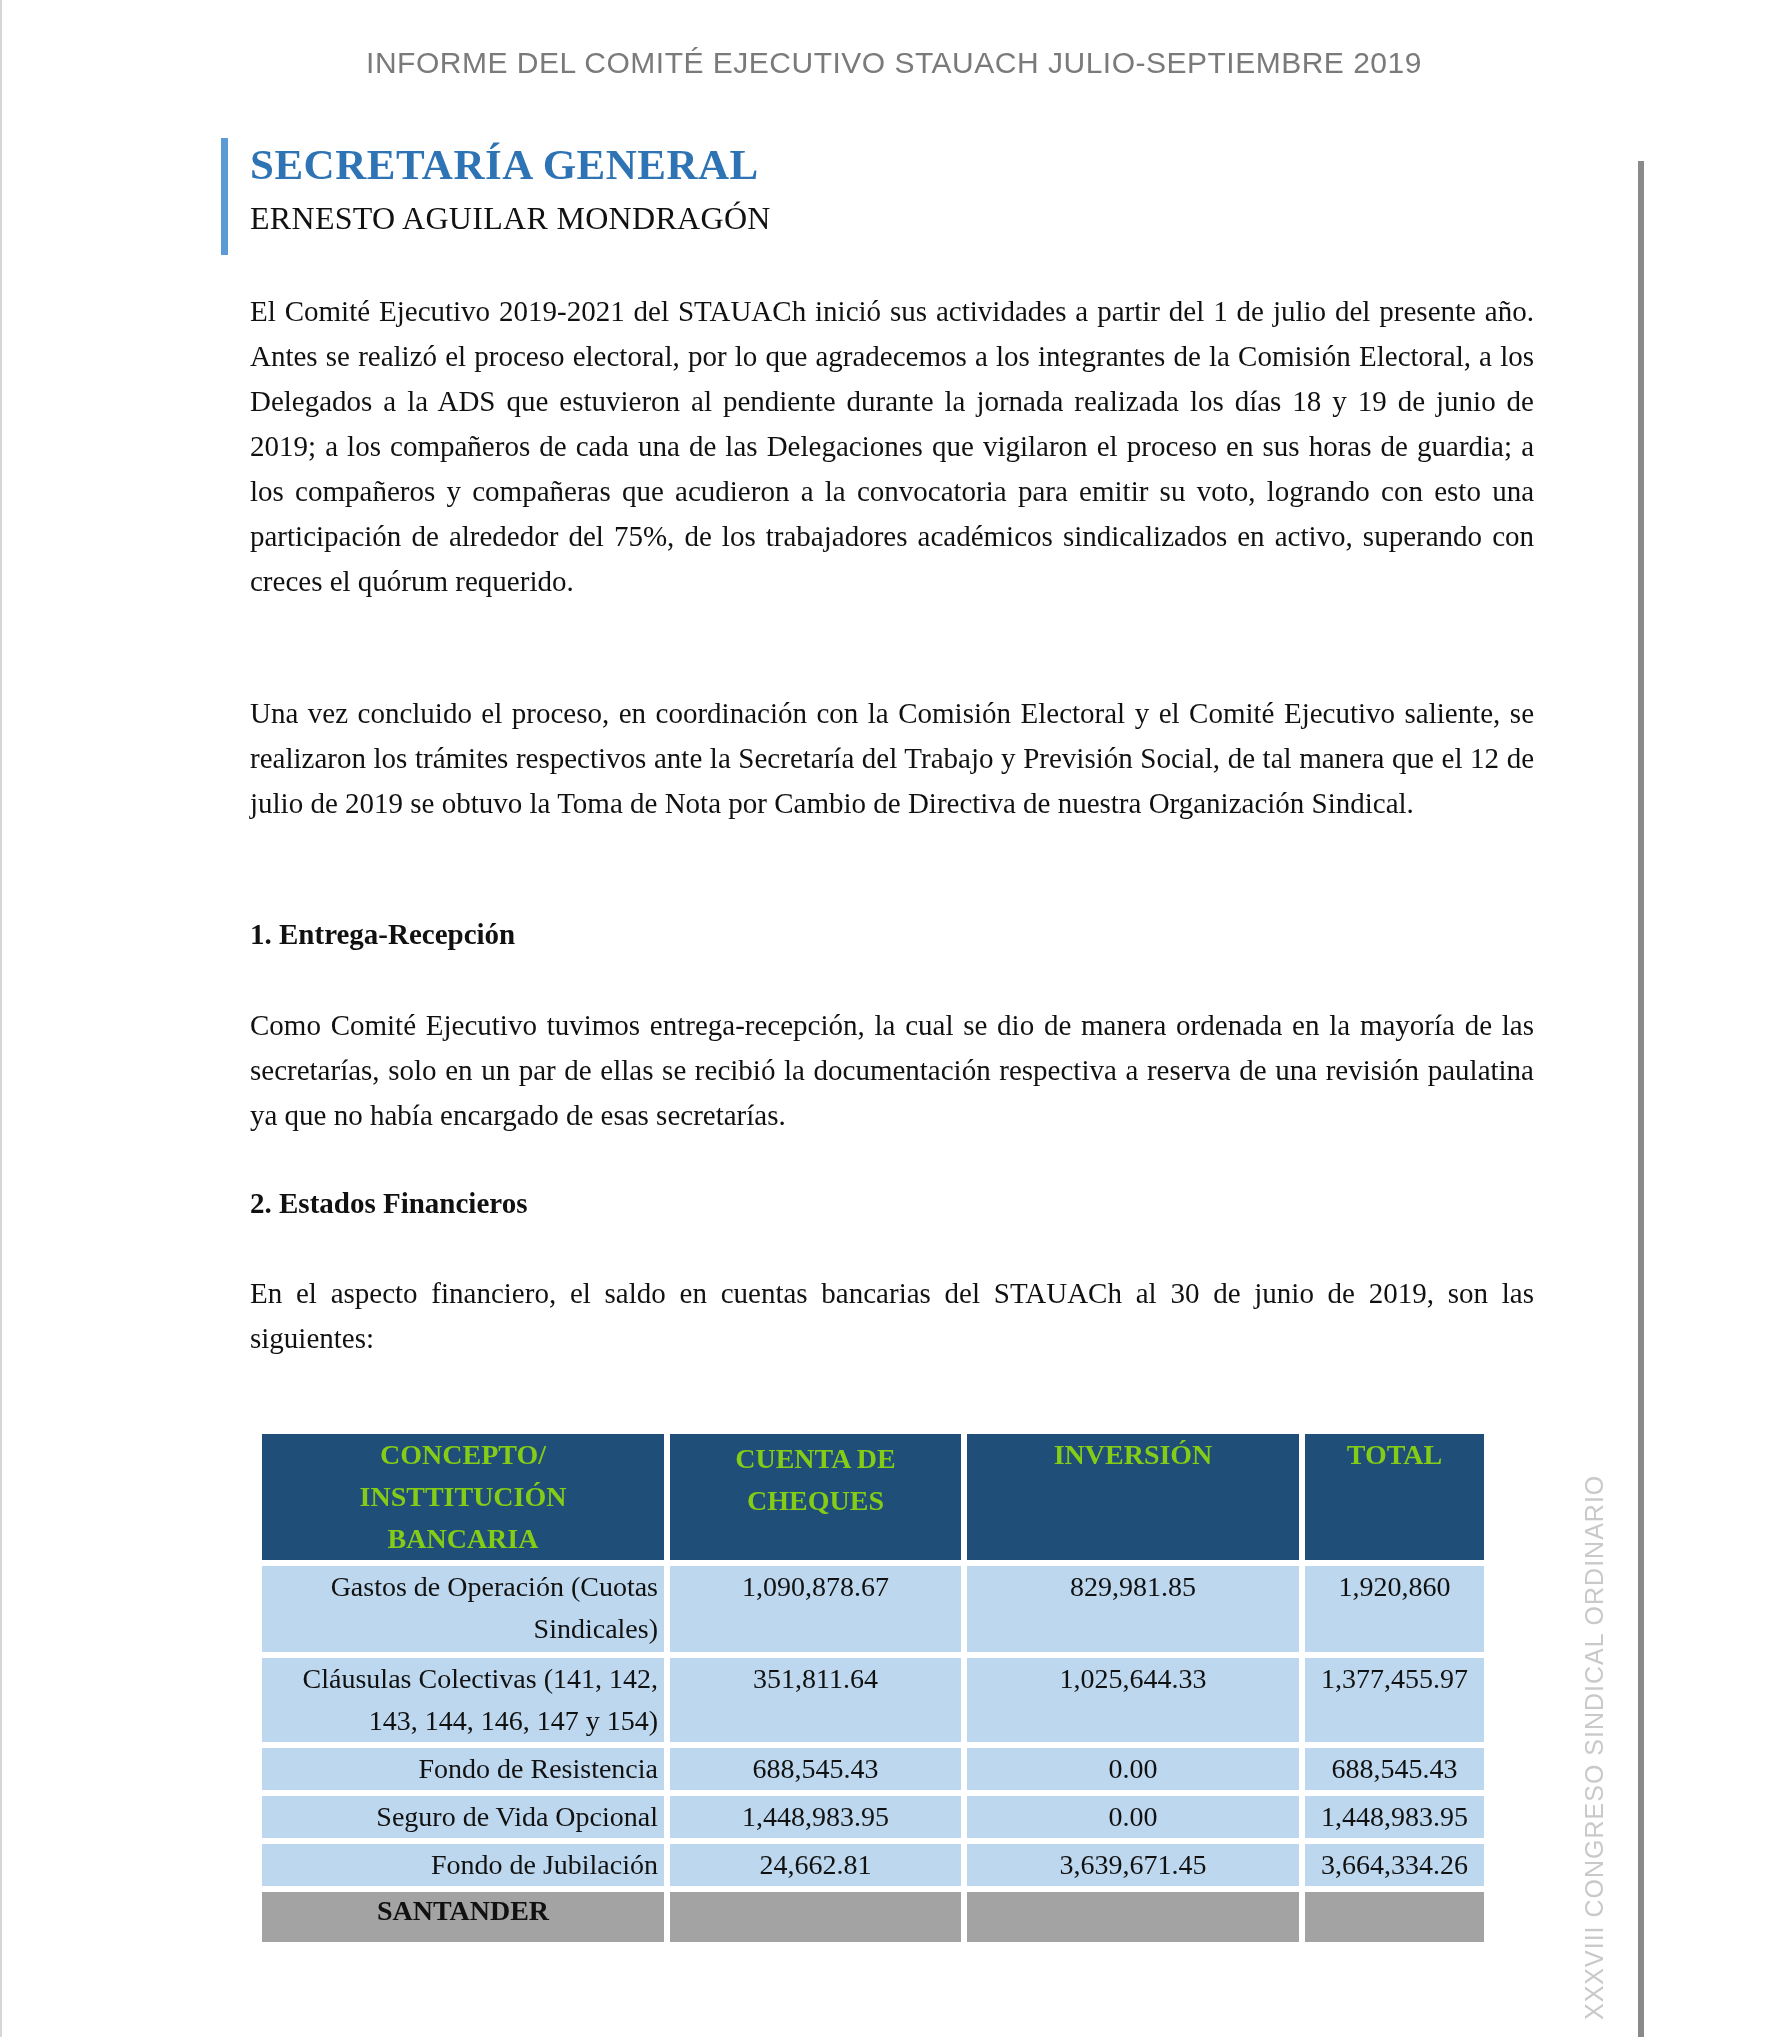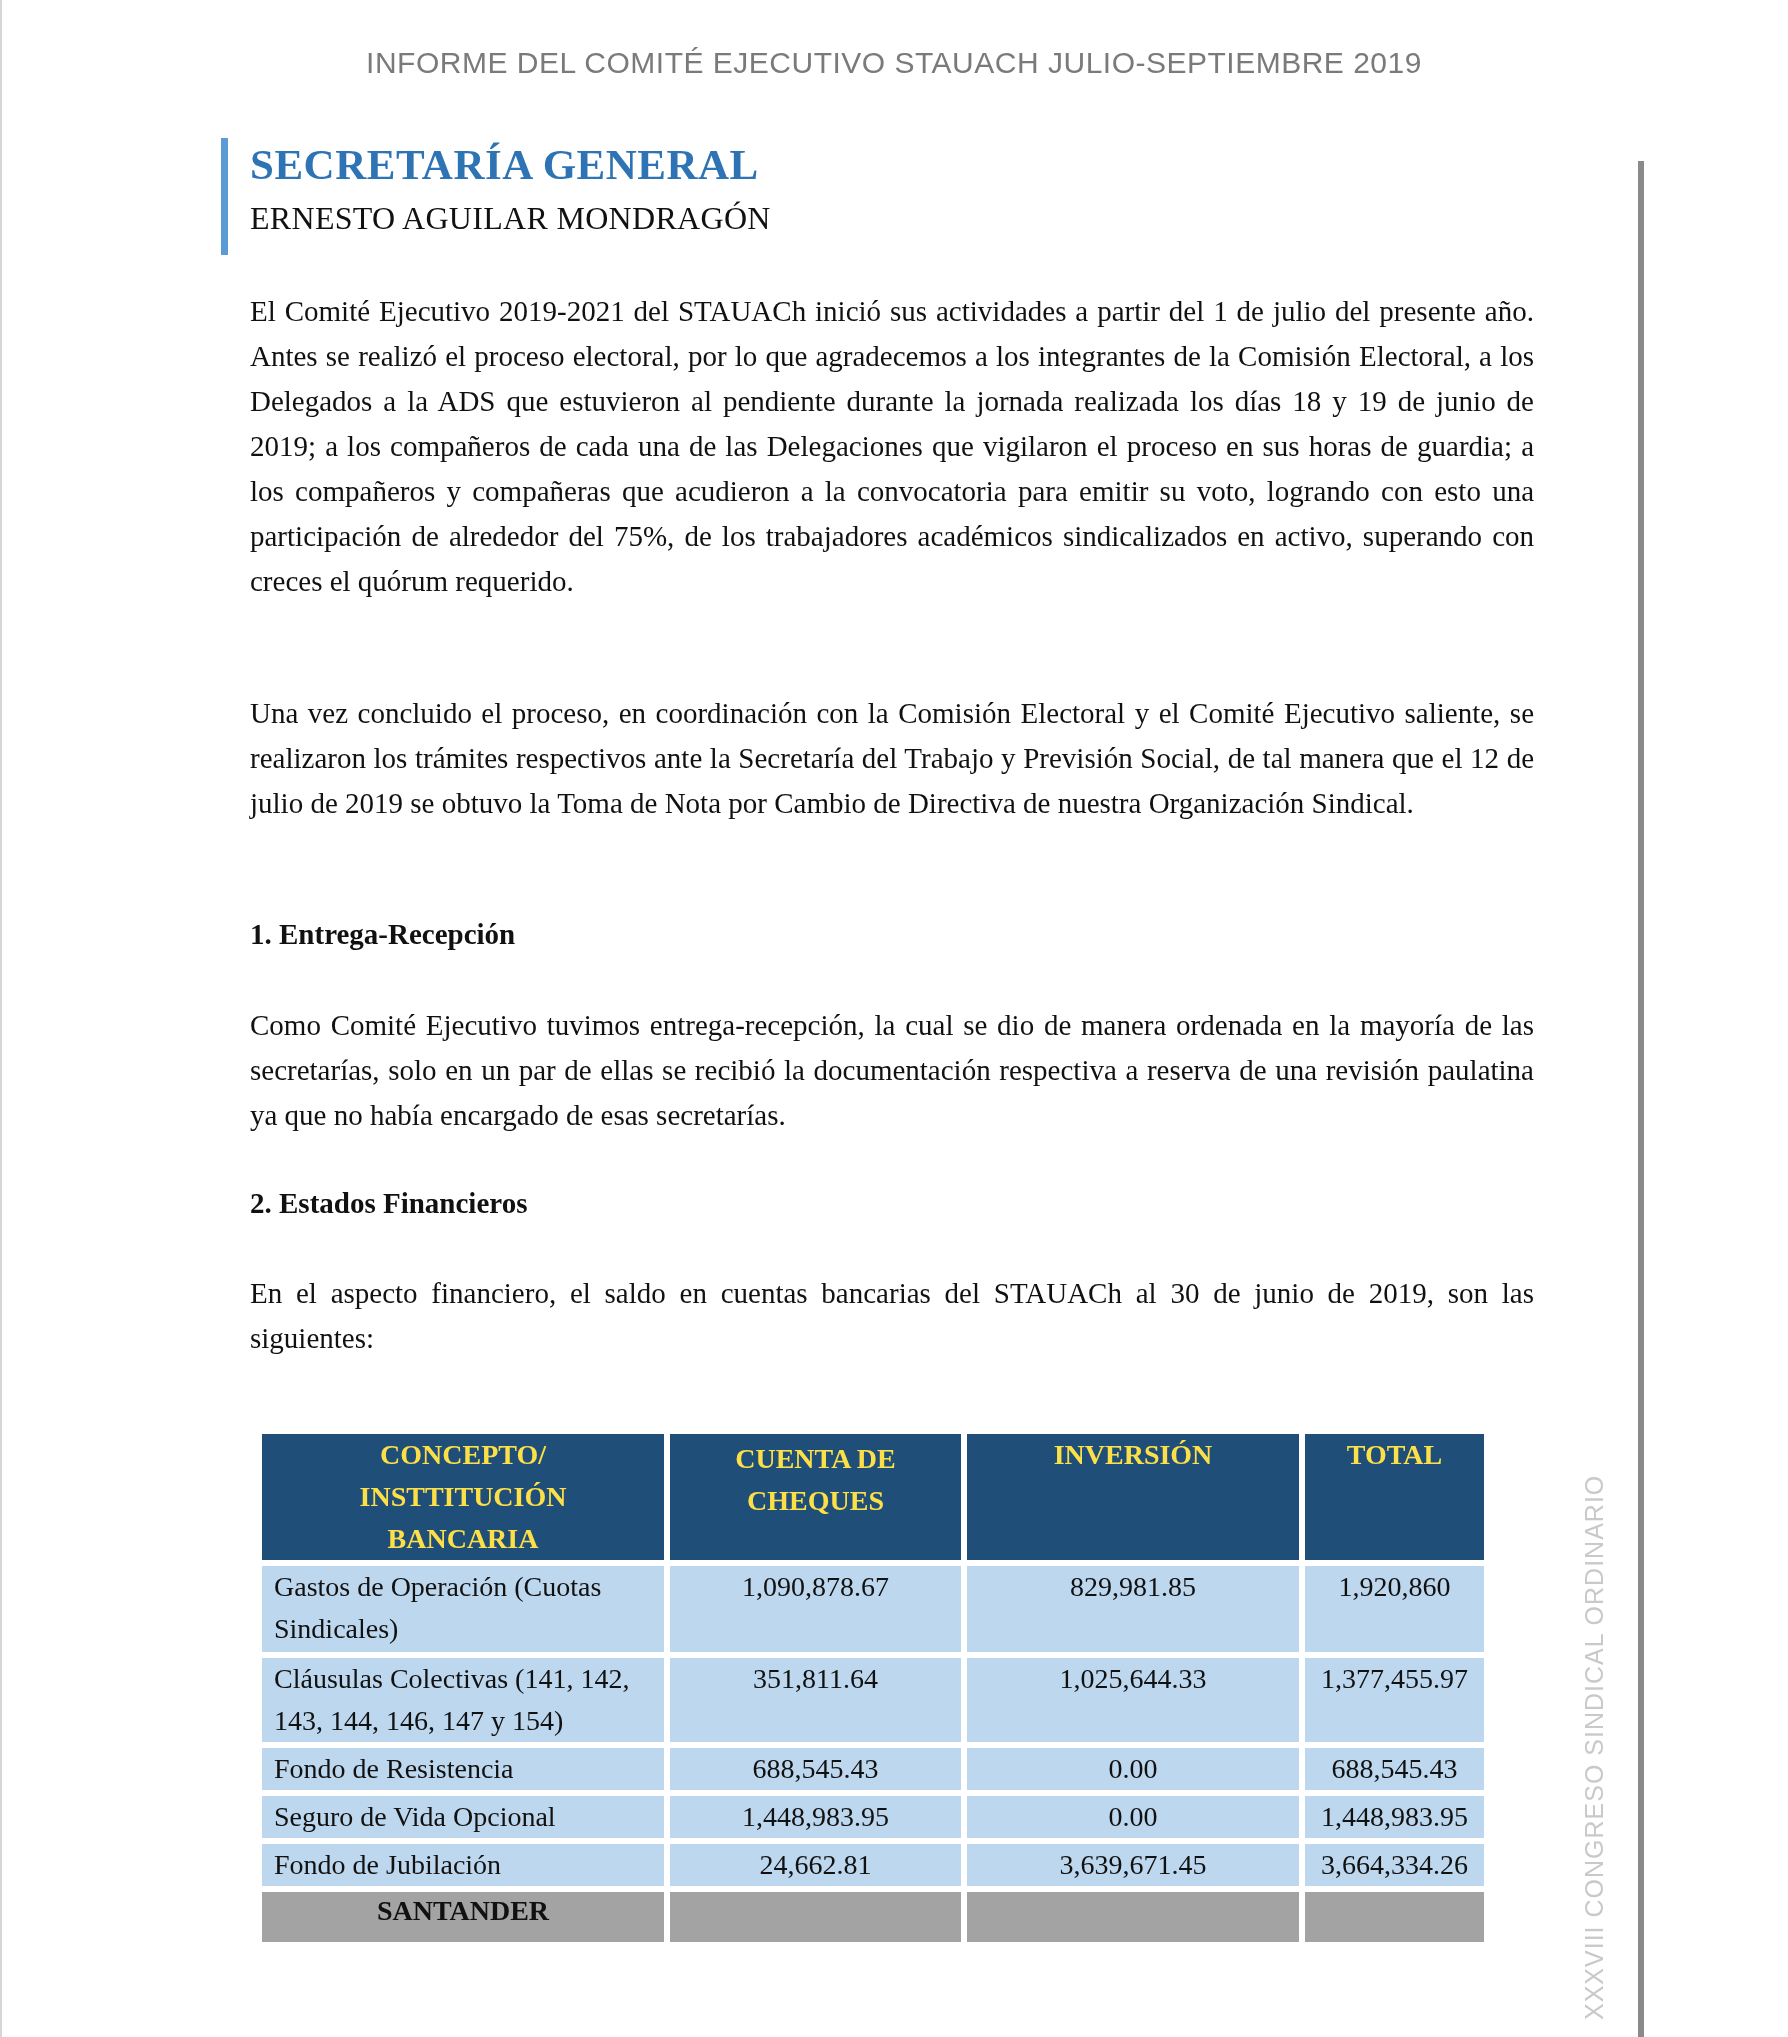--- a/index.html
+++ b/index.html
@@ -26,25 +26,25 @@
     .section-title { font-size: 43px; font-weight: bold; color: #2e74b5; line-height: 50px; margin-top: 2px; letter-spacing: 0.5px; }
     .author { font-size: 32px; color: #111; line-height: 40px; margin-top: 8px; letter-spacing: 0.3px; }
 
     .content { position: absolute; left: 250px; width: 1284px; font-size: 29px; line-height: 45px; }
     .para { text-align: justify; }
     .para.last-left { text-align-last: left; }
     .heading { font-weight: bold; font-size: 29px; line-height: 45px; }
 
     .tbl { position: absolute; left: 256px; top: 1428px; border-collapse: separate; border-spacing: 6px; }
     .tbl td, .tbl th { font-family: "Liberation Serif", "DejaVu Serif", serif; font-size: 28px; vertical-align: top; }
-    .tbl th { background: #1f4e79; color: #fde047; font-weight: bold; text-align: center; line-height: 42px; padding-top: 0; }
+    .tbl th { background: #1f4e79; color: #84cc16; font-weight: bold; text-align: center; line-height: 42px; padding-top: 0; }
     .tbl tr.bank td { background: #1f4e79; color: #fff; font-weight: bold; text-align: center; height: 40px; line-height: 38px; }
     .tbl tr.bank.light td { background: #a3a3a3; color: #111; }
     .tbl td { background: #bdd7ee; color: #111; line-height: 42px; }
-    .tbl td.concept { text-align: left; padding-left: 12px; padding-right: 13px; }
+    .tbl td.concept { text-align: right; padding-left: 12px; padding-right: 6px; }
     .tbl td.num { text-align: center; }
   </style>
 </head>
 <body>
 
 <div class="left-edge"></div>
 
 <div class="running-header">INFORME DEL COMITÉ EJECUTIVO STAUACH JULIO-SEPTIEMBRE 2019</div>
 
 <div class="right-rule"></div>

